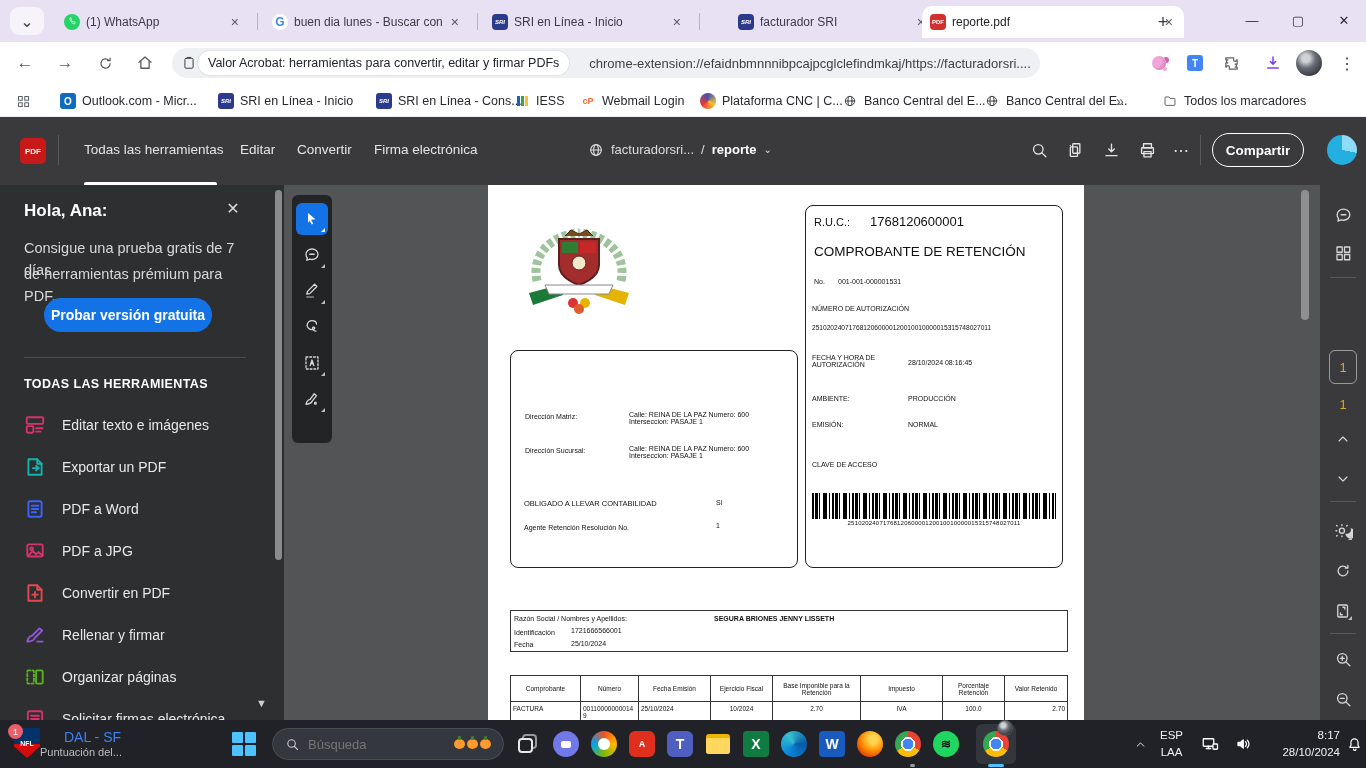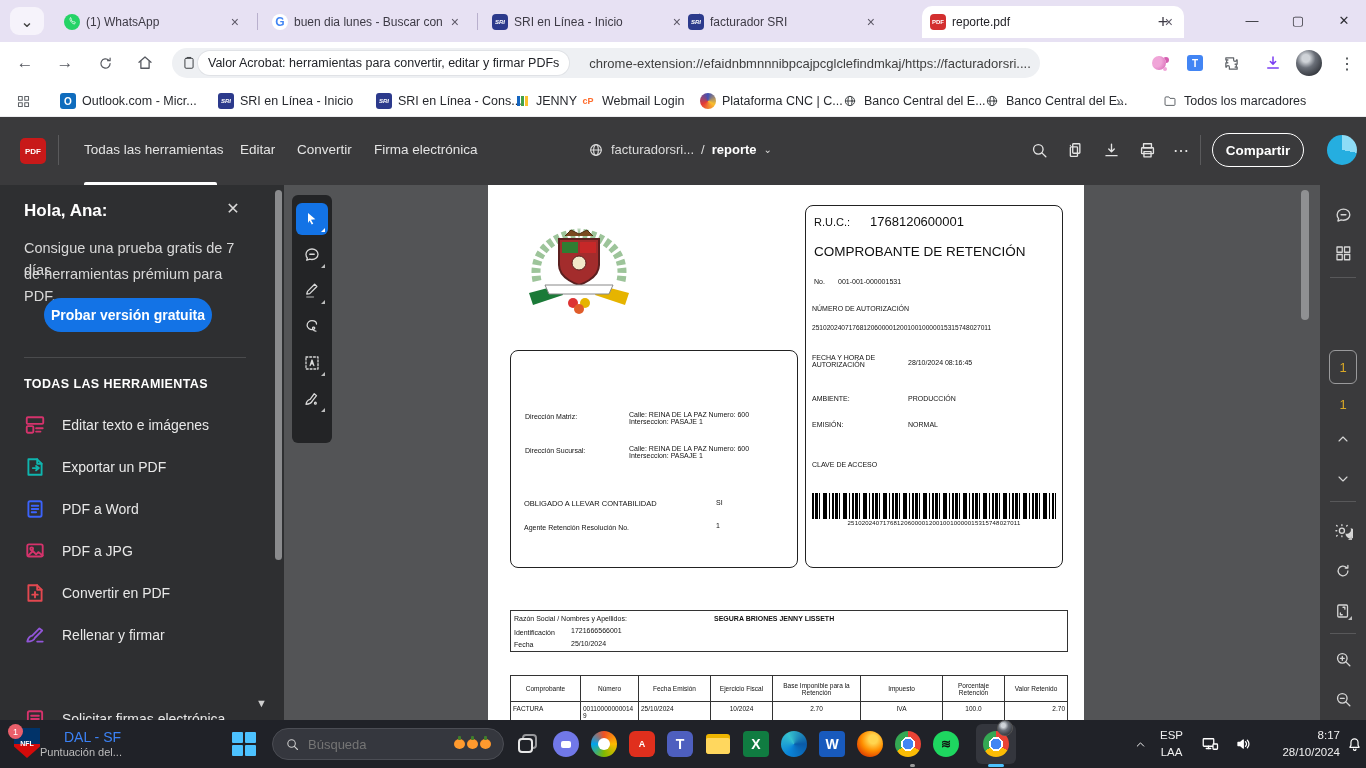--- a/index.html
+++ b/index.html
@@ -139,21 +139,21 @@
       <span class="ttl">buen dia lunes - Buscar con</span>
       <span class="x">×</span>
     </div>
     <div class="tabsep" style="left:477px"></div>
     <div class="tab" style="left:484px;width:208px">
       <span class="fav sri">SRI</span>
       <span class="ttl">SRI en Línea - Inicio</span>
       <span class="x">×</span>
     </div>
     <div class="tabsep" style="left:699px"></div>
-    <div class="tab" style="left:680px;width:206px">
+    <div class="tab" style="left:730px;width:206px">
       <span class="fav sri">SRI</span>
       <span class="ttl">facturador SRI</span>
       <span class="x">×</span>
     </div>
     <div class="tab active" style="left:922px;width:262px">
       <span class="fav pdf">PDF</span>
       <span class="ttl">reporte.pdf</span>
       <span class="x">×</span>
     </div>
     <div class="navic" style="left:1150px;top:9px;color:#3d3a45;font-size:18px">+</div>
@@ -238,21 +238,21 @@
     <div class="bm" style="left:376px">
         <span class="bfav" style="background:#2c3a8c;color:#fff;font-size:6px;font-style:italic">SRI</span>
         <span>SRI en Línea - Cons...</span>
       </div>
     <div class="bm" style="left:514px">
         <span class="bfav">
           <span style="display:inline-block;width:3px;height:10px;background:#1565c0;margin-right:1px"></span>
           <span style="display:inline-block;width:3px;height:10px;background:#43a047;margin-right:1px"></span>
           <span style="display:inline-block;width:3px;height:10px;background:#fbc02d"></span>
         </span>
-        <span>JENNY</span>
+        <span>IESS</span>
       </div>
     <div class="bm" style="left:580px">
         <span class="bfav" style="color:#ff6c2c;font-size:9px">cP</span>
         <span>Webmail Login</span>
       </div>
     <div class="bm" style="left:700px">
         <span class="bfav" style="background:conic-gradient(#3f51b5,#fbc02d,#e53935,#3f51b5);border-radius:50%"></span>
         <span>Plataforma CNC | C...</span>
       </div>
     <div class="bm" style="left:842px">
@@ -401,20 +401,29 @@
           <span>Convertir en PDF</span>
         </div>
       <div class="tool" style="top:432px">
           <span class="tic" style="color:#9256d9">
             <svg class="ic" width="22" height="22" viewBox="0 0 20 20">
               <path d="M3 16c.5-3 2-5 4.5-5.5L14 4l2.5 2L10 12.5C9 15 6.5 16 3 16z"></path>
               <path d="M12 16h5"></path>
             </svg>
           </span>
           <span>Rellenar y firmar</span>
+        </div>
+      <div class="tool" style="top:474px">
+          <span class="tic" style="color:#5bb318">
+            <svg class="ic" width="22" height="22" viewBox="0 0 20 20">
+              <rect x="3" y="4" width="6" height="12" rx="1" stroke-dasharray="2 2"></rect>
+              <rect x="11" y="4" width="6" height="12" rx="1"></rect>
+            </svg>
+          </span>
+          <span>Organizar páginas</span>
         </div>
       <div class="tool" style="top:516px">
           <span class="tic" style="color:#d6336c">
             <svg class="ic" width="22" height="22" viewBox="0 0 20 20">
               <rect x="3.5" y="3" width="13" height="14" rx="1.5"></rect>
               <path d="M6.5 7h7M6.5 10h7"></path>
               <path d="M6.5 13.5h3"></path>
               <path d="M12.5 13l1.5 1.5M14 13l-1.5 1.5"></path>
             </svg>
           </span>

